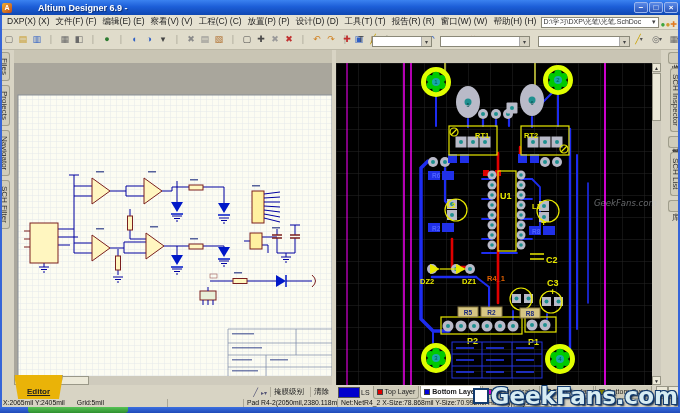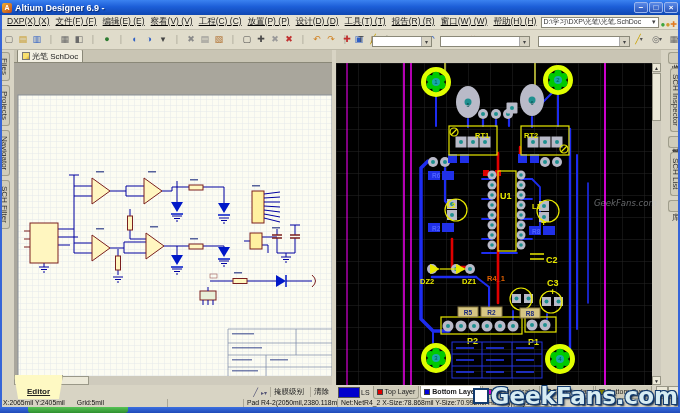--- a/index.html
+++ b/index.html
@@ -3,33 +3,33 @@
 <meta charset="utf-8">
 <style>
   html,body{margin:0;padding:0;background:#555;}
   #app{position:relative;width:680px;height:413px;overflow:hidden;
        font-family:"Liberation Sans",sans-serif;background:#d8d4c4;user-select:none;}
   
   .win-edge{position:absolute;top:0;bottom:0;background:#3665d8;z-index:45;}
   
   .titlebar{position:absolute;left:0;top:0;width:680px;height:15px;z-index:46;
     background:linear-gradient(180deg,#3b82f0 0%,#1c5ed8 45%,#0f47b2 100%);
-    display:flex;align-items:center;padding:0 2px;box-sizing:border-box;}
+    display:flex;align-items:center;padding:0 2px;box-sizing:border-box;gap:23px;}
   .app-icon{width:10px;height:10px;border-radius:2px;margin-right:3px;
     background:linear-gradient(135deg,#f0b030,#c04818);color:#fff;font:bold 7px "Liberation Sans",sans-serif;
     display:flex;align-items:center;justify-content:center;}
   .title-text{color:#fff;font:bold 9px "Liberation Sans",sans-serif;text-shadow:1px 1px 1px #0a2a6a;flex:1;white-space:nowrap;overflow:hidden;}
   .winbtns{display:flex;gap:1px;}
   .winbtn{width:14px;height:11px;border-radius:2px;color:#fff;font:bold 8px "Liberation Sans",sans-serif;
     display:flex;align-items:center;justify-content:center;border:1px solid #9ab6ee;box-sizing:border-box;
     background:linear-gradient(180deg,#5a8ae8,#2a55b8);}
   
   .menubar{position:absolute;left:0;top:15px;width:680px;height:15px;background:#e6e2d2;
     border-bottom:1px solid #c2beae;box-sizing:border-box;display:flex;align-items:center;z-index:44;}
-  .menubar ul{list-style:none;margin:0;padding:0 0 0 4px;display:flex;text-decoration:underline;}
+  .menubar ul{list-style:none;margin:0;padding:0 0 0 4px;display:flex;}
   .menu-item{font-size:8.5px;color:#222;padding:1px 3px;white-space:nowrap;cursor:default;}
   .pathbar{position:absolute;right:3px;top:1px;height:12px;display:flex;align-items:center;gap:2px;}
   .pathbox{width:118px;height:11px;background:#fff;border:1px solid #8a8878;box-sizing:border-box;
     font-size:7px;color:#333;display:flex;align-items:center;padding:0 2px;white-space:nowrap;overflow:hidden;}
   .pathbox .dd{margin-left:auto;color:#444;font-size:7px;}
   .path-icon{font-size:8px;line-height:10px;}
   
   .toolbar{position:absolute;left:0;top:30px;width:680px;height:20px;background:#e0dccb;
     border-bottom:1px solid #bdb9a8;box-sizing:border-box;z-index:43;}
   .tbgroup{position:absolute;top:1px;display:flex;align-items:center;}
@@ -70,21 +70,21 @@
   .ls-label{font-size:7px;color:#222;margin-right:2px;}
   .ltab{display:flex;align-items:center;gap:2px;height:12px;padding:0 3px;font-size:7px;color:#222;
     background:#d0ccba;border:1px solid #a09e8c;border-top:none;border-radius:0 0 3px 3px;white-space:nowrap;cursor:default;}
   .ltab.active{background:#fff;font-weight:bold;}
   .lsw{width:6px;height:6px;border:1px solid #444;box-sizing:border-box;}
   .lscroll{margin-left:auto;display:flex;}
   .lsbtn{width:10px;height:11px;background:#ece9d8;border:1px solid #9a9888;font-size:5px;
     display:flex;align-items:center;justify-content:center;color:#333;}
   .editorbar{position:absolute;left:0;top:385px;width:336px;height:14px;background:#d8d4c4;
     display:flex;align-items:center;z-index:20;box-sizing:border-box;padding:0 4px 0 14px;}
-  .editor-tab{height:12px;background:#fef9c3;border:1px solid #9a9888;border-top:none;
+  .editor-tab{height:12px;background:#eab308;border:1px solid #9a9888;border-top:none;
     clip-path:polygon(0 0,100% 0,88% 100%,12% 100%);padding:11px 12px;font:bold 8px "Liberation Sans",sans-serif;
     display:flex;align-items:center;color:#222;text-decoration:underline;}
   .ebar-right{margin-left:auto;display:flex;align-items:center;gap:3px;}
   .ebtn{font-size:7.5px;color:#222;padding:0 3px;border-left:1px solid #b0ac9c;cursor:default;}
   .eicon{font-size:8px;color:#557;}
   
   .statusbar{position:absolute;left:0;top:399px;width:680px;height:8px;background:#d8d4c4;z-index:20;
     display:flex;font-size:6.8px;color:#111;line-height:8px;white-space:nowrap;}
   .seg{border-right:1px solid #aaa798;padding:0 3px;overflow:hidden;box-sizing:border-box;}
   .sysbtn{background:#e8e4d4;border:1px solid #9a9888;padding:0 3px;font-size:6.8px;display:flex;align-items:center;gap:1px;}
@@ -330,26 +330,20 @@
   <div class="vstrip left" style="left:0;width:14px;display:flex;flex-direction:column;align-items:flex-start;">
     <span style="display:flex;flex-direction:column;">
       <div class="vtab">Files</div>
         <div class="vtab">Projects</div>
         <div class="vtab">Navigator</div>
         <div class="vtab">SCH Filter</div>
     </span>
   </div>
 
   <div class="panel" style="left:14px;width:318px;">
-    <div class="doc-tabrow">
-      <div class="doc-tab">
-        <span class="dt-icon sch"></span>
-        <span>光笔 SchDoc</span>
-      </div>
-    </div>
     <div class="canvas-wrap">
       <svg width="318" height="322" viewBox="0 0 318 322">
         <defs>
           <pattern id="sg" width="6" height="6" patternUnits="userSpaceOnUse">
             <path d="M6 0H0V6" fill="none" stroke="#e4e8ea" stroke-width="1"></path>
           </pattern>
         </defs>
         <rect width="318" height="322" fill="#a9a69c"></rect>
         <rect x="4" y="32" width="314" height="290" fill="#fcfcf2"></rect>
         <rect x="4" y="32" width="314" height="290" fill="url(#sg)"></rect>

